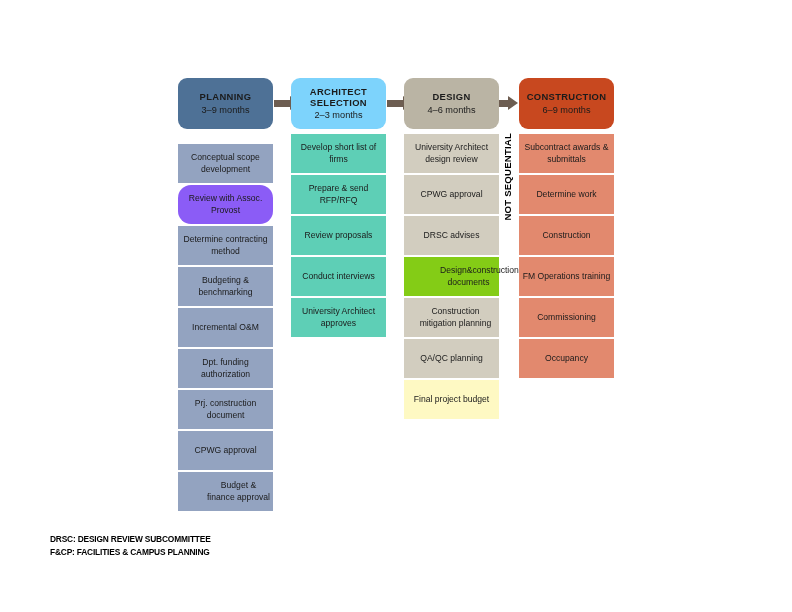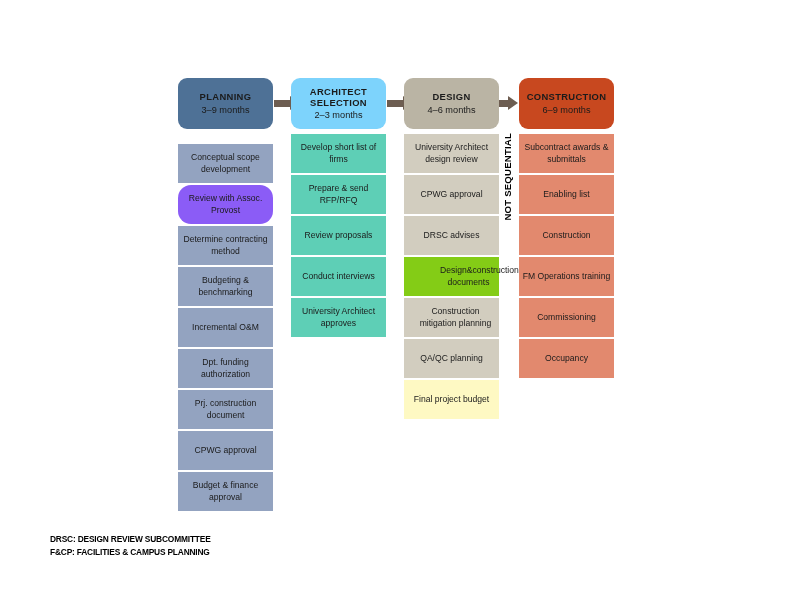--- a/index.html
+++ b/index.html
@@ -195,21 +195,21 @@
         </div>
       <div class="step" style="background: rgb(147, 163, 192);">
           <span>Dpt. funding authorization</span>
         </div>
       <div class="step" style="background: rgb(147, 163, 192);">
           <span>Prj. construction document</span>
         </div>
       <div class="step" style="background: rgb(147, 163, 192);">
           <span>CPWG approval</span>
         </div>
-      <div class="step" style="background: rgb(147, 163, 192);">
+      <div class="step" style="background: rgb(147, 163, 192); padding-left: 28px;">
           <span>Budget &amp; finance approval</span>
         </div>
     </div>
   </div>
 
   <div class="column col-1">
     <div class="phase-header" style="background: #7dd3fc;">
       <div class="phase-title">ARCHITECT SELECTION</div>
       <div class="phase-duration">2–3 months</div>
     </div>
@@ -269,21 +269,21 @@
   <div class="column col-3">
     <div class="phase-header" style="background: rgb(200, 72, 31);">
       <div class="phase-title">CONSTRUCTION</div>
       <div class="phase-duration">6–9 months</div>
     </div>
     <div class="steps">
       <div class="step" style="background: rgb(226, 137, 110);">
           <span>Subcontract awards &amp; submittals</span>
         </div>
       <div class="step" style="background: rgb(226, 137, 110);">
-          <span>Enabling list</span>
+          <span>Determine work</span>
         </div>
       <div class="step" style="background: rgb(226, 137, 110);">
           <span>Construction</span>
         </div>
       <div class="step" style="background: rgb(226, 137, 110);">
           <span>FM Operations training</span>
         </div>
       <div class="step" style="background: rgb(226, 137, 110);">
           <span>Commissioning</span>
         </div>

